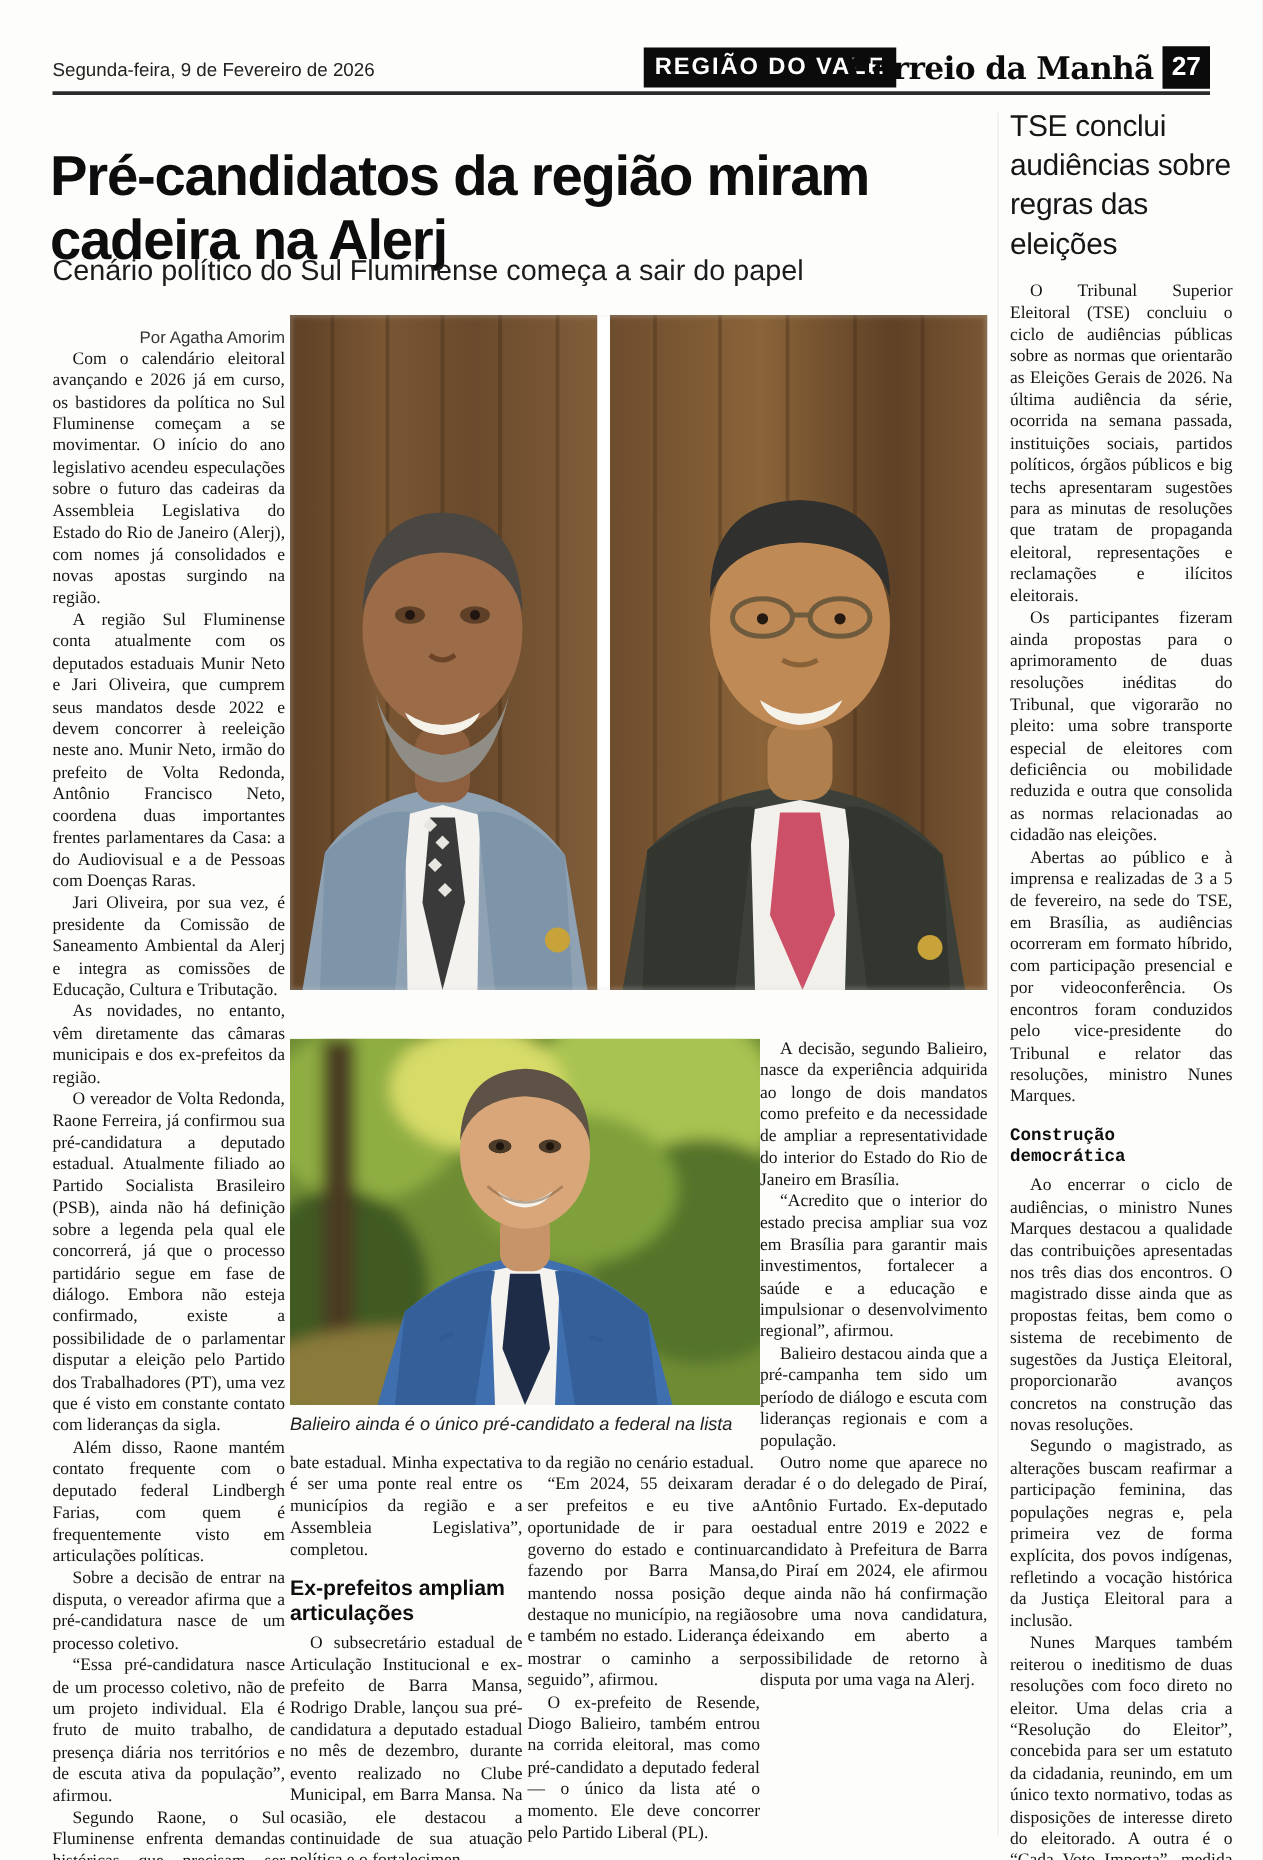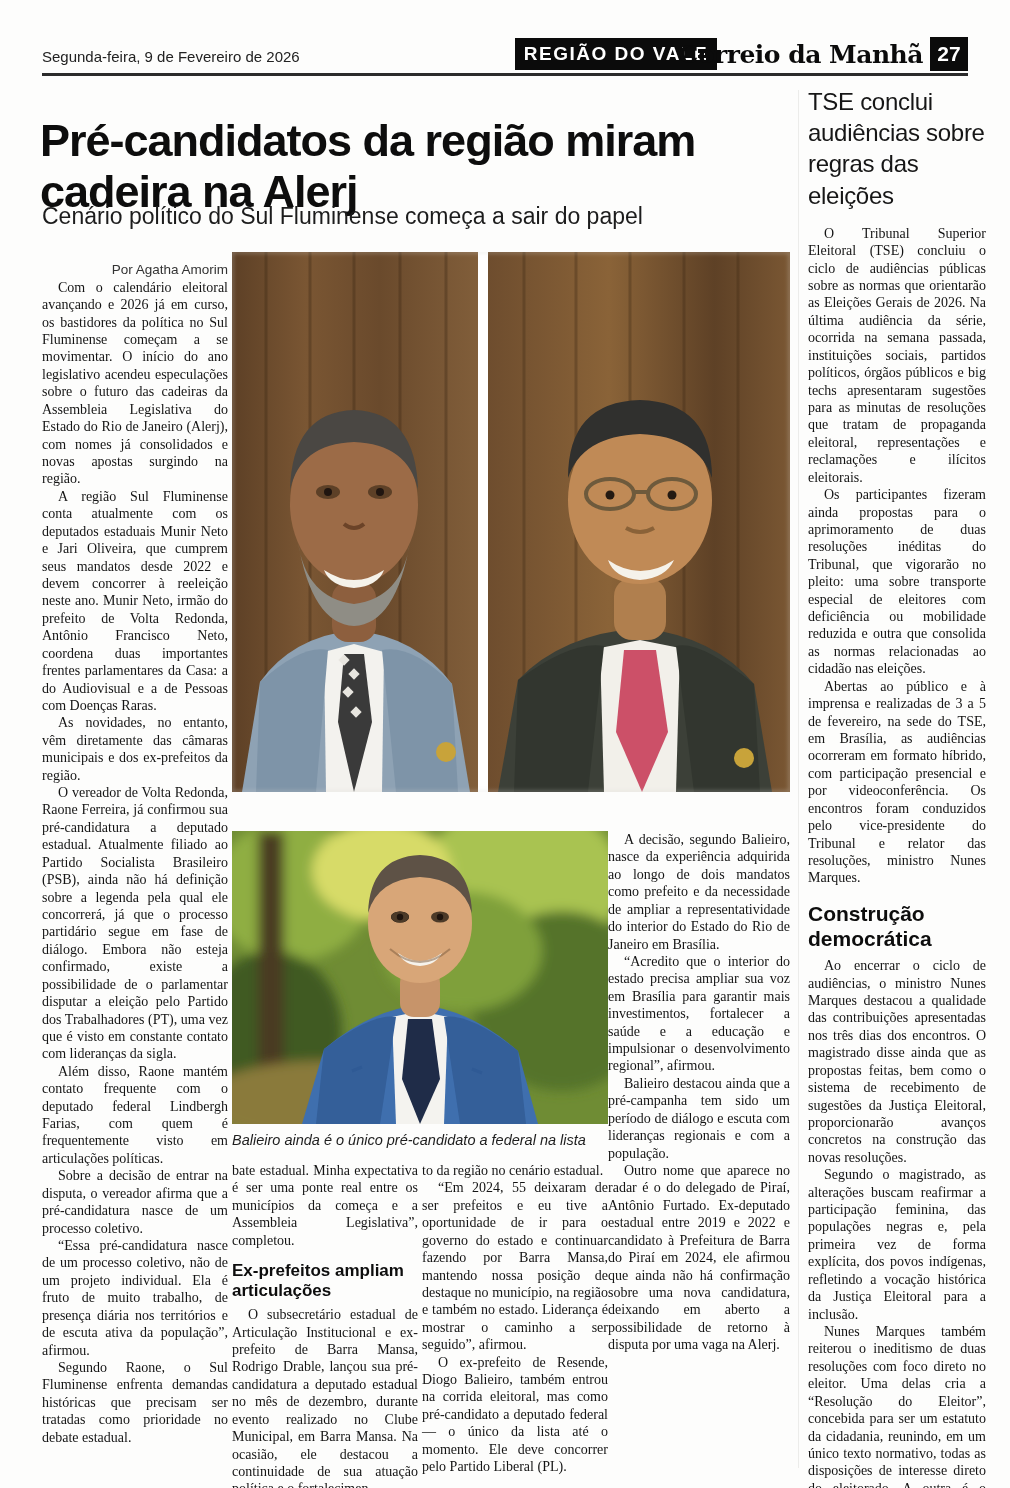--- a/index.html
+++ b/index.html
@@ -34,21 +34,21 @@
   #col1{left:42px;top:262px;width:186px;}
   #col2{left:232px;top:1162px;width:186px;}
   #col3{left:422px;top:1162px;width:186px;}
   #col4{left:608px;top:831px;width:182px;}
   
   .sidebar{position:absolute;left:808px;top:86px;width:178px;}
   .sidebar h2{font-family:"Liberation Sans",sans-serif;font-weight:500;font-size:24px;line-height:1.3;
         color:#161616;margin:0 0 14px 0;letter-spacing:-.3px;}
   .sidebar .sb-body{font-size:14px;line-height:1.245;text-align:justify;color:#141414;}
   .sidebar .sb-body p{margin:0;text-indent:16px;}
-  .sidebar h3{font-family:Liberation Sans, sans-serif;font-weight:700;font-size:21px;line-height:1.2;
+  .sidebar h3{font-family:Liberation Mono, monospace;font-weight:700;font-size:14px;line-height:1.2;
         color:#0d0d0d;margin:14px 0 6px 0;}
   .divider-v{position:absolute;left:798px;top:90px;width:1px;height:1378px;background:#ececea;}
   
   .credit{position:absolute;font-family:Liberation Serif, serif;font-size:12px;color:#a16207;margin-top:20px;}
   #credit1{left:232px;top:238px;width:558px;text-align:right;}
   #credit2{left:232px;top:814px;width:376px;text-align:right;}
   .photo{position:absolute;display:block;}
   #photo1{left:232px;top:252px;width:558px;height:540px;}
   #photo2{left:232px;top:831px;width:376px;height:293px;}
   .caption{position:absolute;font-family:"Liberation Sans",sans-serif;font-style:italic;font-weight:500;
@@ -206,32 +206,33 @@
     </g>
   </svg>
 
   <div class="caption" id="caption2">Balieiro ainda é o único pré-candidato a federal na lista</div>
 
   <div class="col" id="col1">
     <p class="byline">Por Agatha Amorim</p>
     <div class="grp">
         <p>Com o calendário eleitoral avançando e 2026 já em curso, os bastidores da política no Sul Fluminense começam a se movimentar. O início do ano legislativo acendeu especulações sobre o futuro das cadeiras da Assembleia Legislativa do Estado do Rio de Janeiro (Alerj), com nomes já consolidados e novas apostas surgindo na região.</p>
         <p>A região Sul Fluminense conta atualmente com os deputados estaduais Munir Neto e Jari Oliveira, que cumprem seus mandatos desde 2022 e devem concorrer à reeleição neste ano. Munir Neto, irmão do prefeito de Volta Redonda, Antônio Francisco Neto, coordena duas importantes frentes parlamentares da Casa: a do Audiovisual e a de Pessoas com Doenças Raras.</p>
+        <p>Jari Oliveira, por sua vez, é presidente da Comissão de Saneamento Ambiental da Alerj e integra as comissões de Educação, Cultura e Tributação.</p>
         <p>As novidades, no entanto, vêm diretamente das câmaras municipais e dos ex-prefeitos da região.</p>
         <p>O vereador de Volta Redonda, Raone Ferreira, já confirmou sua pré-candidatura a deputado estadual. Atualmente filiado ao Partido Socialista Brasileiro (PSB), ainda não há definição sobre a legenda pela qual ele concorrerá, já que o processo partidário segue em fase de diálogo. Embora não esteja confirmado, existe a possibilidade de o parlamentar disputar a eleição pelo Partido dos Trabalhadores (PT), uma vez que é visto em constante contato com lideranças da sigla.</p>
         <p>Além disso, Raone mantém contato frequente com o deputado federal Lindbergh Farias, com quem é frequentemente visto em articulações políticas.</p>
         <p>Sobre a decisão de entrar na disputa, o vereador afirma que a pré-candidatura nasce de um processo coletivo.</p>
         <p>“Essa pré-candidatura nasce de um processo coletivo, não de um projeto individual. Ela é fruto de muito trabalho, de presença diária nos territórios e de escuta ativa da população”, afirmou.</p>
         <p>Segundo Raone, o Sul Fluminense enfrenta demandas históricas que precisam ser tratadas como prioridade no debate estadual.</p>
       </div>
   </div>
 
   <div class="col" id="col2">
     <div class="grp cont">
-        <p>bate estadual. Minha expectativa é ser uma ponte real entre os municípios da começa e a Assembleia Legislativa”, completou.</p>
+        <p>bate estadual. Minha expectativa é ser uma ponte real entre os municípios da região e a Assembleia Legislativa”, completou.</p>
       </div>
     <h3 class="subhead">Ex-prefeitos ampliam articulações</h3>
     <div class="grp">
         <p>O subsecretário estadual de Articulação Institucional e ex-prefeito de Barra Mansa, Rodrigo Drable, lançou sua pré-candidatura a deputado estadual no mês de dezembro, durante evento realizado no Clube Municipal, em Barra Mansa. Na ocasião, ele destacou a continuidade de sua atuação política e o fortalecimen-</p>
       </div>
   </div>
 
   <div class="col" id="col3">
     <div class="grp cont">
         <p>to da região no cenário estadual.</p>

